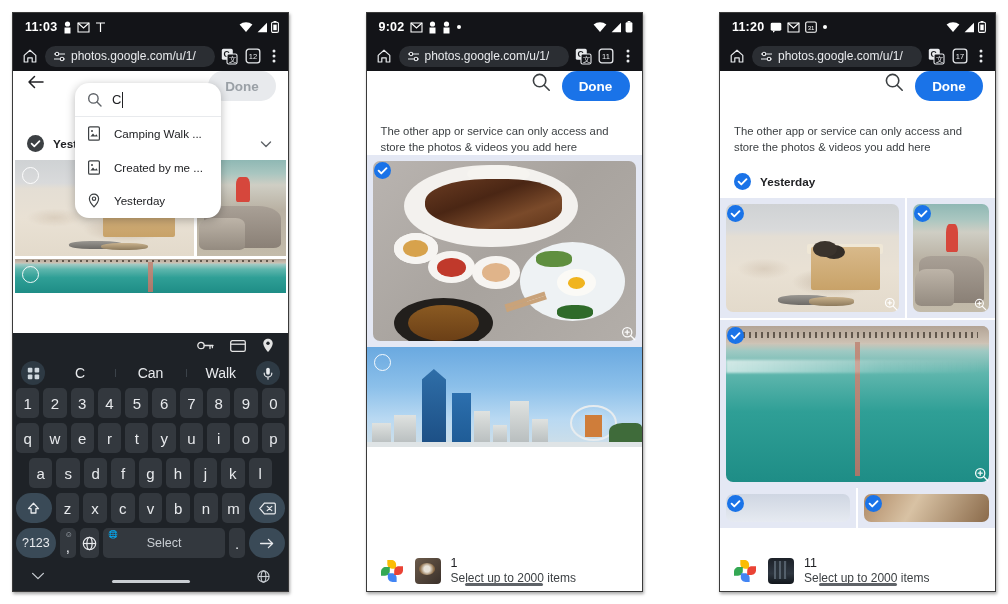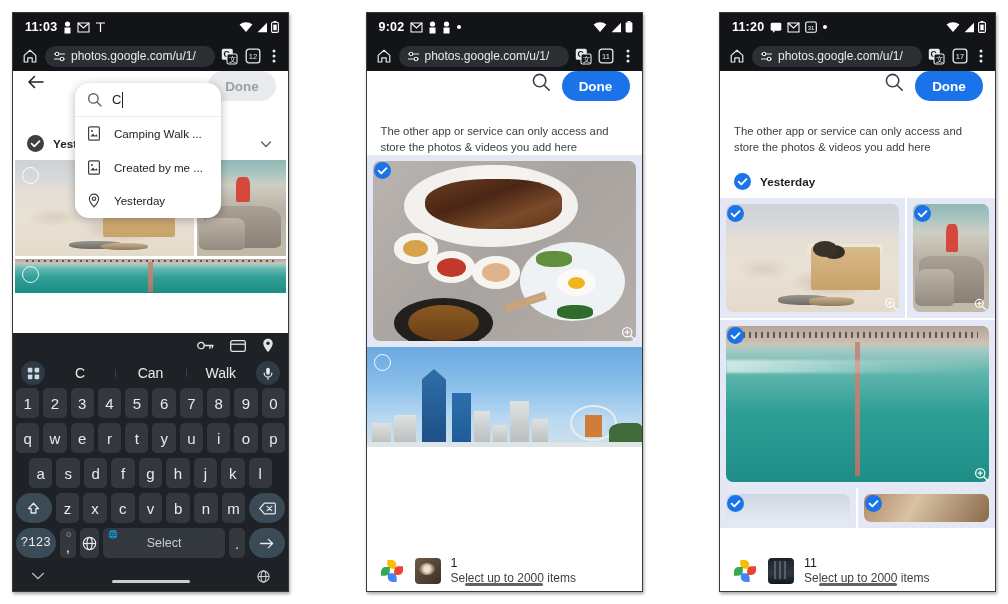--- a/index.html
+++ b/index.html
@@ -406,21 +406,21 @@
     flex: 1 1 0;
     height: 30px;
     background: #33383e;
     border-radius: 5px;
     display: flex; align-items: center; justify-content: center;
     color: #e8eaed;
     font-size: 15px;
     position: relative;
   }
   .key.accent { background: #3a4a57; }
-  .key.wide { flex: 1.5 1 0; font-family: Liberation Mono, monospace; }
+  .key.wide { flex: 1.5 1 0; }
   .key.space { flex: 4.6 1 0; font-size: 12.5px; color: #c9ced3; }
   .key.round { border-radius: 15px; }
   .key.enter { background: #3a4a57; border-radius: 15px; flex: 1.35 1 0;}
   .key .sup {
     position: absolute; top: 2px; left: 5px; font-size: 8px; color: #aab1b8;
   }
   .kb-nav {
     height: 26px; display: flex; align-items: center; justify-content: space-between;
     padding: 0 18px; position: relative;
   }

